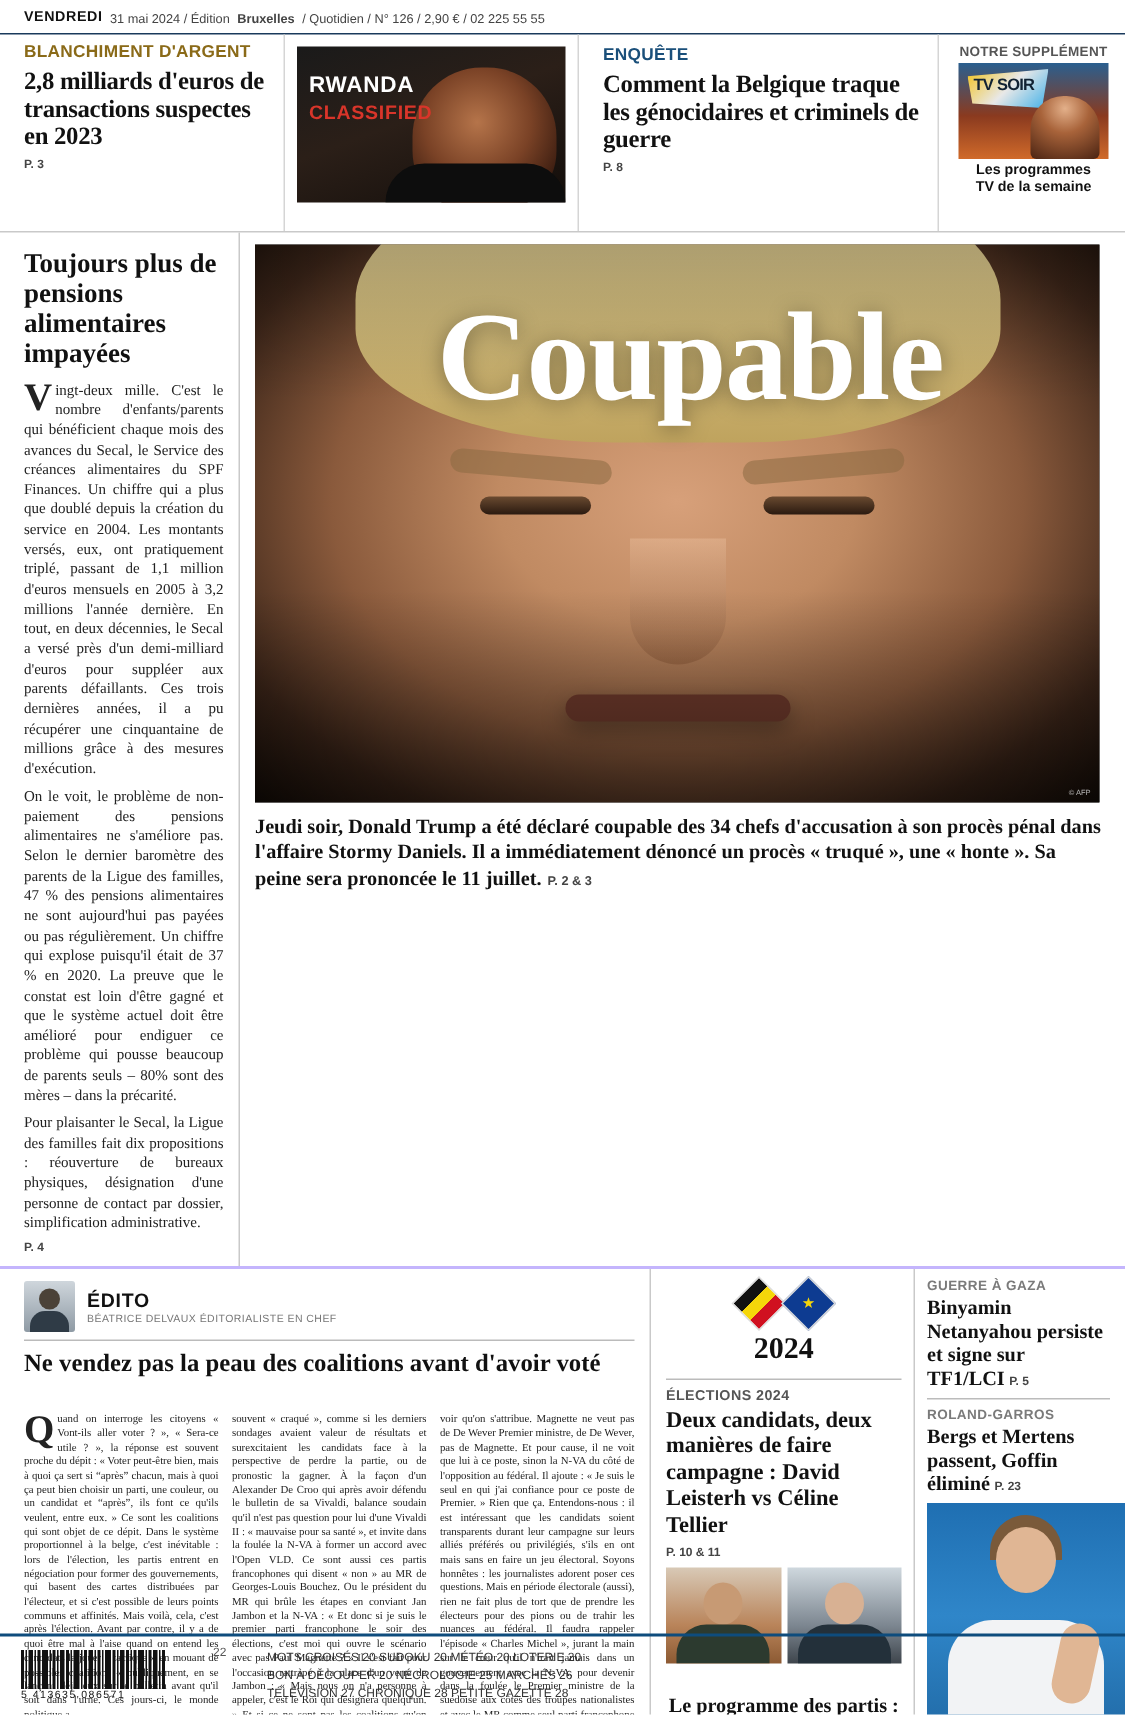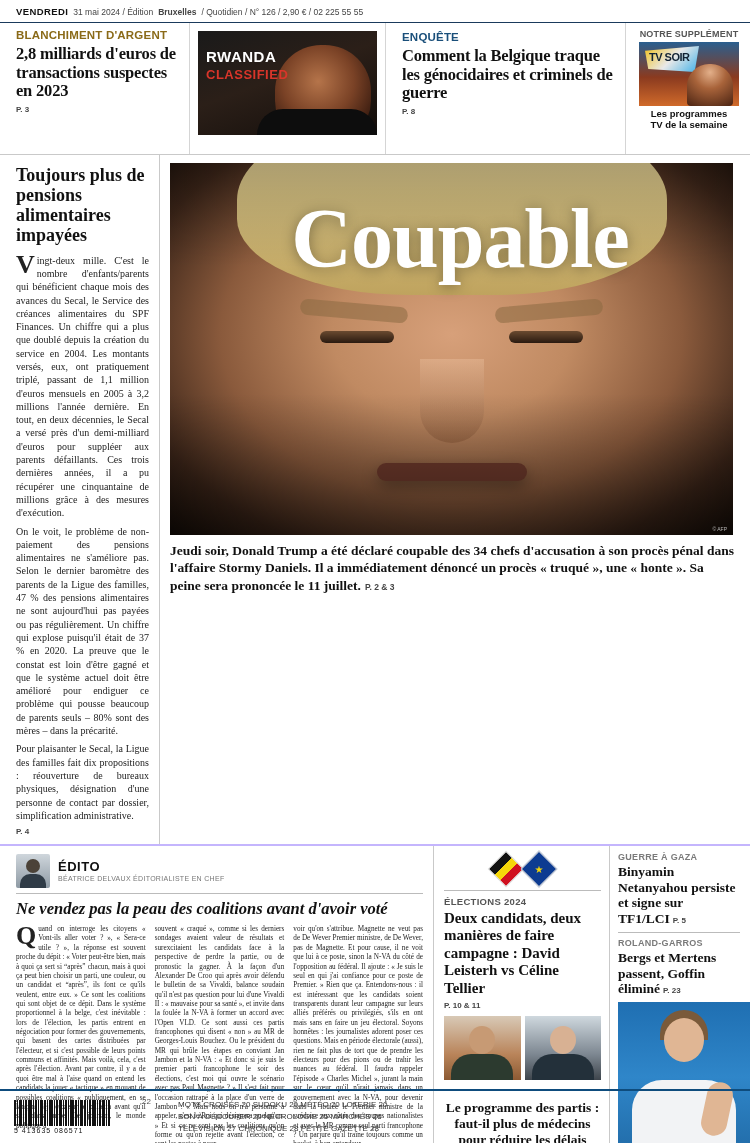--- a/index.html
+++ b/index.html
@@ -219,21 +219,21 @@
   .edito-label {
     font-family:"Liberation Sans",sans-serif; font-weight:bold;
     font-size:13px; letter-spacing:.5px; color:#111;
   }
   .edito-author {
     font-family:"Liberation Sans",sans-serif; font-size:8px; font-weight:bold; color:#333;
   }
   .edito-author span { font-weight:normal; color:#777; font-size:7px; letter-spacing:.3px; }
   .edito-title {
     font-family:"Liberation Serif", serif; font-weight:bold;
-    font-size:16.5px; line-height:1.15; margin:6px 0 6px 0; color:#111;font-style:italic;
+    font-size:16.5px; line-height:1.15; margin:6px 0 23px 0; color:#111;
   }
   .edito-cols { column-count:3; column-gap:9px; }
   .edito-cols .body-text { font-size:7.2px; line-height:1.3; }
 
   
   .right-lower { width: 316px; display:flex; }
   .rl-mid { width: 176px; padding: 6px 8px 4px 10px; border-right:1px solid #c9c9c9;}
   .rl-right { width: 140px; padding: 6px 10px 4px 8px; }
 
   .flagbox { text-align:center; padding:4px 0 2px 0; }
@@ -422,20 +422,21 @@
     </div>
 
     <div class="right-lower">
 
       <div class="rl-mid">
         <div class="flagbox">
           <div class="flags">
             <div class="flag be"></div>
             <div class="flag eu"></div>
           </div>
+          <div class="year">2024</div>
         </div>
         <div class="rule"></div>
         <div class="mid-kicker">ÉLECTIONS 2024</div>
         <div class="mid-head">Deux candidats, deux manières de faire campagne : David Leisterh vs Céline Tellier</div>
         <div class="pageref">P. 10 &amp; 11</div>
         <div class="mini-photos">
           <div class="mini a">
             <div class="h"></div>
             <div class="s"></div>
           </div>

